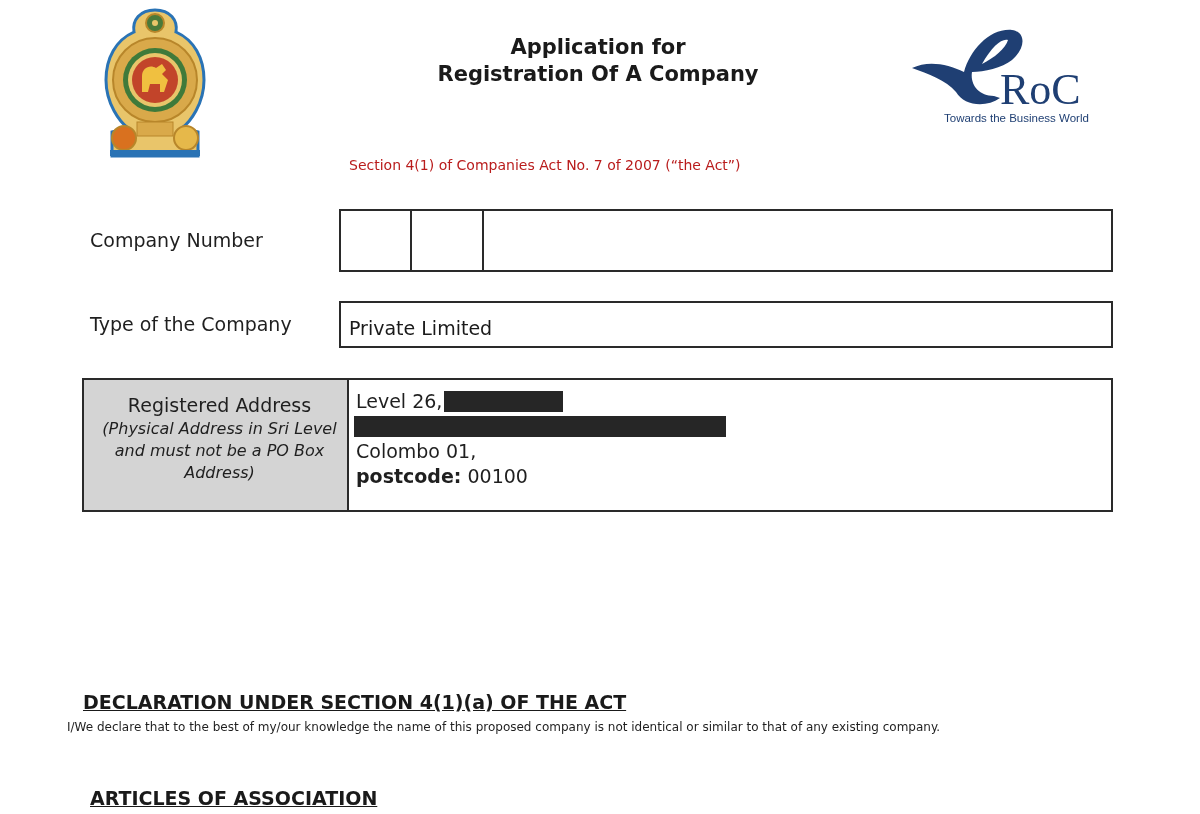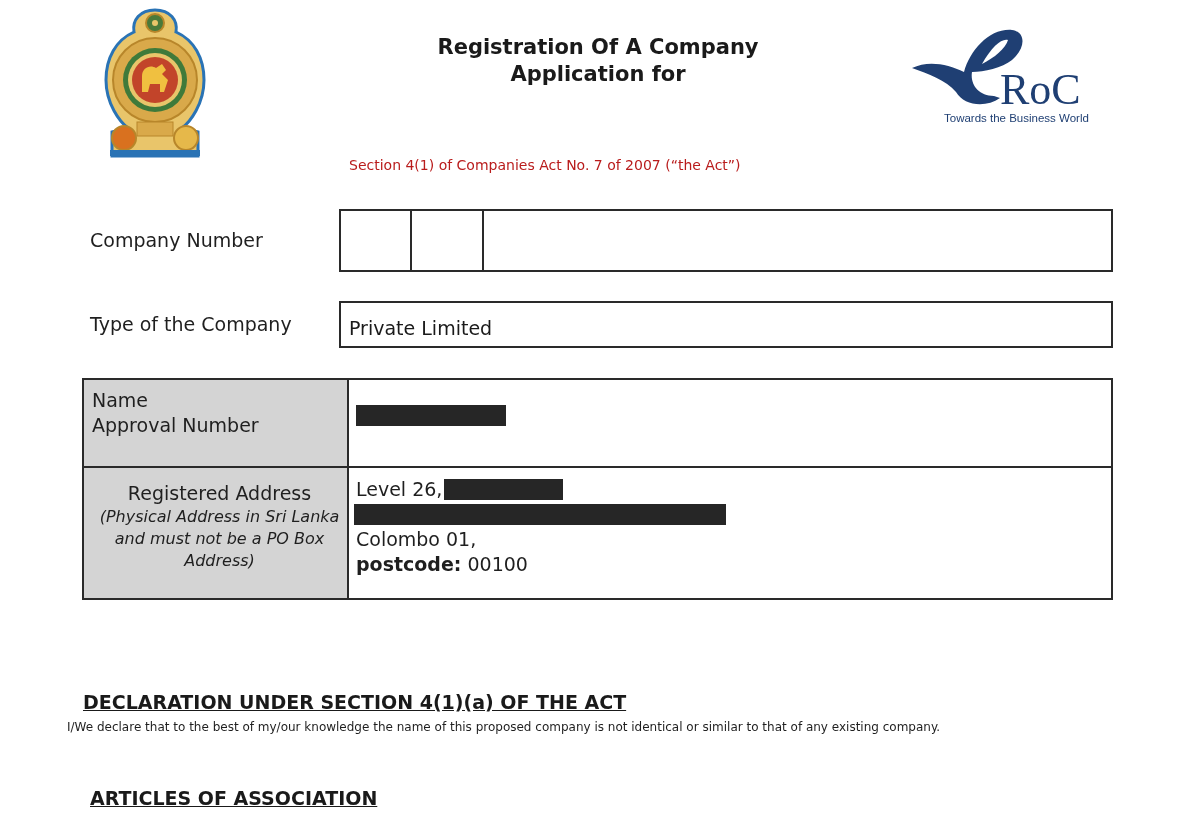--- a/index.html
+++ b/index.html
@@ -67,22 +67,22 @@
     <circle cx="53" cy="74" r="23" fill="#c2442a"></circle>
     <path d="M40 86 L40 70 C40 62 48 58 54 62 L60 58 L64 64 L60 68 L66 74 L62 86 L58 86 L58 78 L48 78 L46 86 Z" fill="#f0c040"></path>
     <rect x="35" y="116" width="36" height="14" fill="#d9a94a" stroke="#b8862a"></rect>
     <circle cx="22" cy="132" r="12" fill="#d9711f" stroke="#b8862a" stroke-width="2"></circle>
     <circle cx="84" cy="132" r="12" fill="#e6b84a" stroke="#b8862a" stroke-width="2"></circle>
     <rect x="8" y="144" width="90" height="6" fill="#2a73b5"></rect>
   </svg>
 </div>
 
 <div class="abs title-block">
+  <div class="subtitle">Application for</div>
   <div class="subtitle">Registration Of A Company</div>
-  <div class="subtitle">Application for</div>
 </div>
 
 <div class="abs eroc">
   <svg width="186" height="100" viewBox="0 0 186 100">
     <path d="M4 42 C20 34 40 38 56 46 C62 24 82 2 104 4 C118 6 118 22 104 34 C94 42 76 46 64 46 C62 58 70 70 86 70 L92 72 C78 82 56 80 48 66 C38 54 20 48 4 42 Z" fill="#1f3f73"></path>
     <path d="M74 38 C86 32 98 22 100 14 C94 12 84 20 74 38 Z" fill="#ffffff"></path>
     <text x="92" y="78" font-family="Liberation Serif, serif" font-size="44" fill="#1f3f73">RoC</text>
     <text x="36" y="96" font-family="Liberation Sans, sans-serif" font-size="11.5" fill="#1f3f73">Towards the Business World</text>
   </svg>
 </div>
@@ -94,33 +94,24 @@
   <div class="cn-cell c1"></div>
   <div class="cn-cell c2"></div>
   <div class="cn-cell c3"></div>
 </div>
 
 <div class="abs label type-label">Type of the Company</div>
 <div class="abs box type-box">Private Limited</div>
 
 <table class="abs details">
   <tbody>
-      <tr class="row1">
-    <td class="lbl">
-      <div>Name</div>
-      <div>Approval Number</div>
-    </td>
-    <td class="val">
-      <span class="redact" style="width:150px"></span>
-    </td>
-  </tr>
   <tr class="row3">
     <td class="lbl">
       <div>Registered Address</div>
-      <span class="italic-note">(Physical Address in Sri Lanka and must not be a PO Box Address)</span>
+      <span class="italic-note">(Physical Address in Sri Level and must not be a PO Box Address)</span>
     </td>
     <td class="val">
       <div class="addr-line">
         <span>Level 26,</span>
         <span class="redact" style="width:119px; margin-left:2px"></span>
       </div>
       <div class="addr-line">
         <span class="redact" style="width:372px; margin-left:-2px"></span>
       </div>
       <div class="addr-line">Colombo 01,</div>

